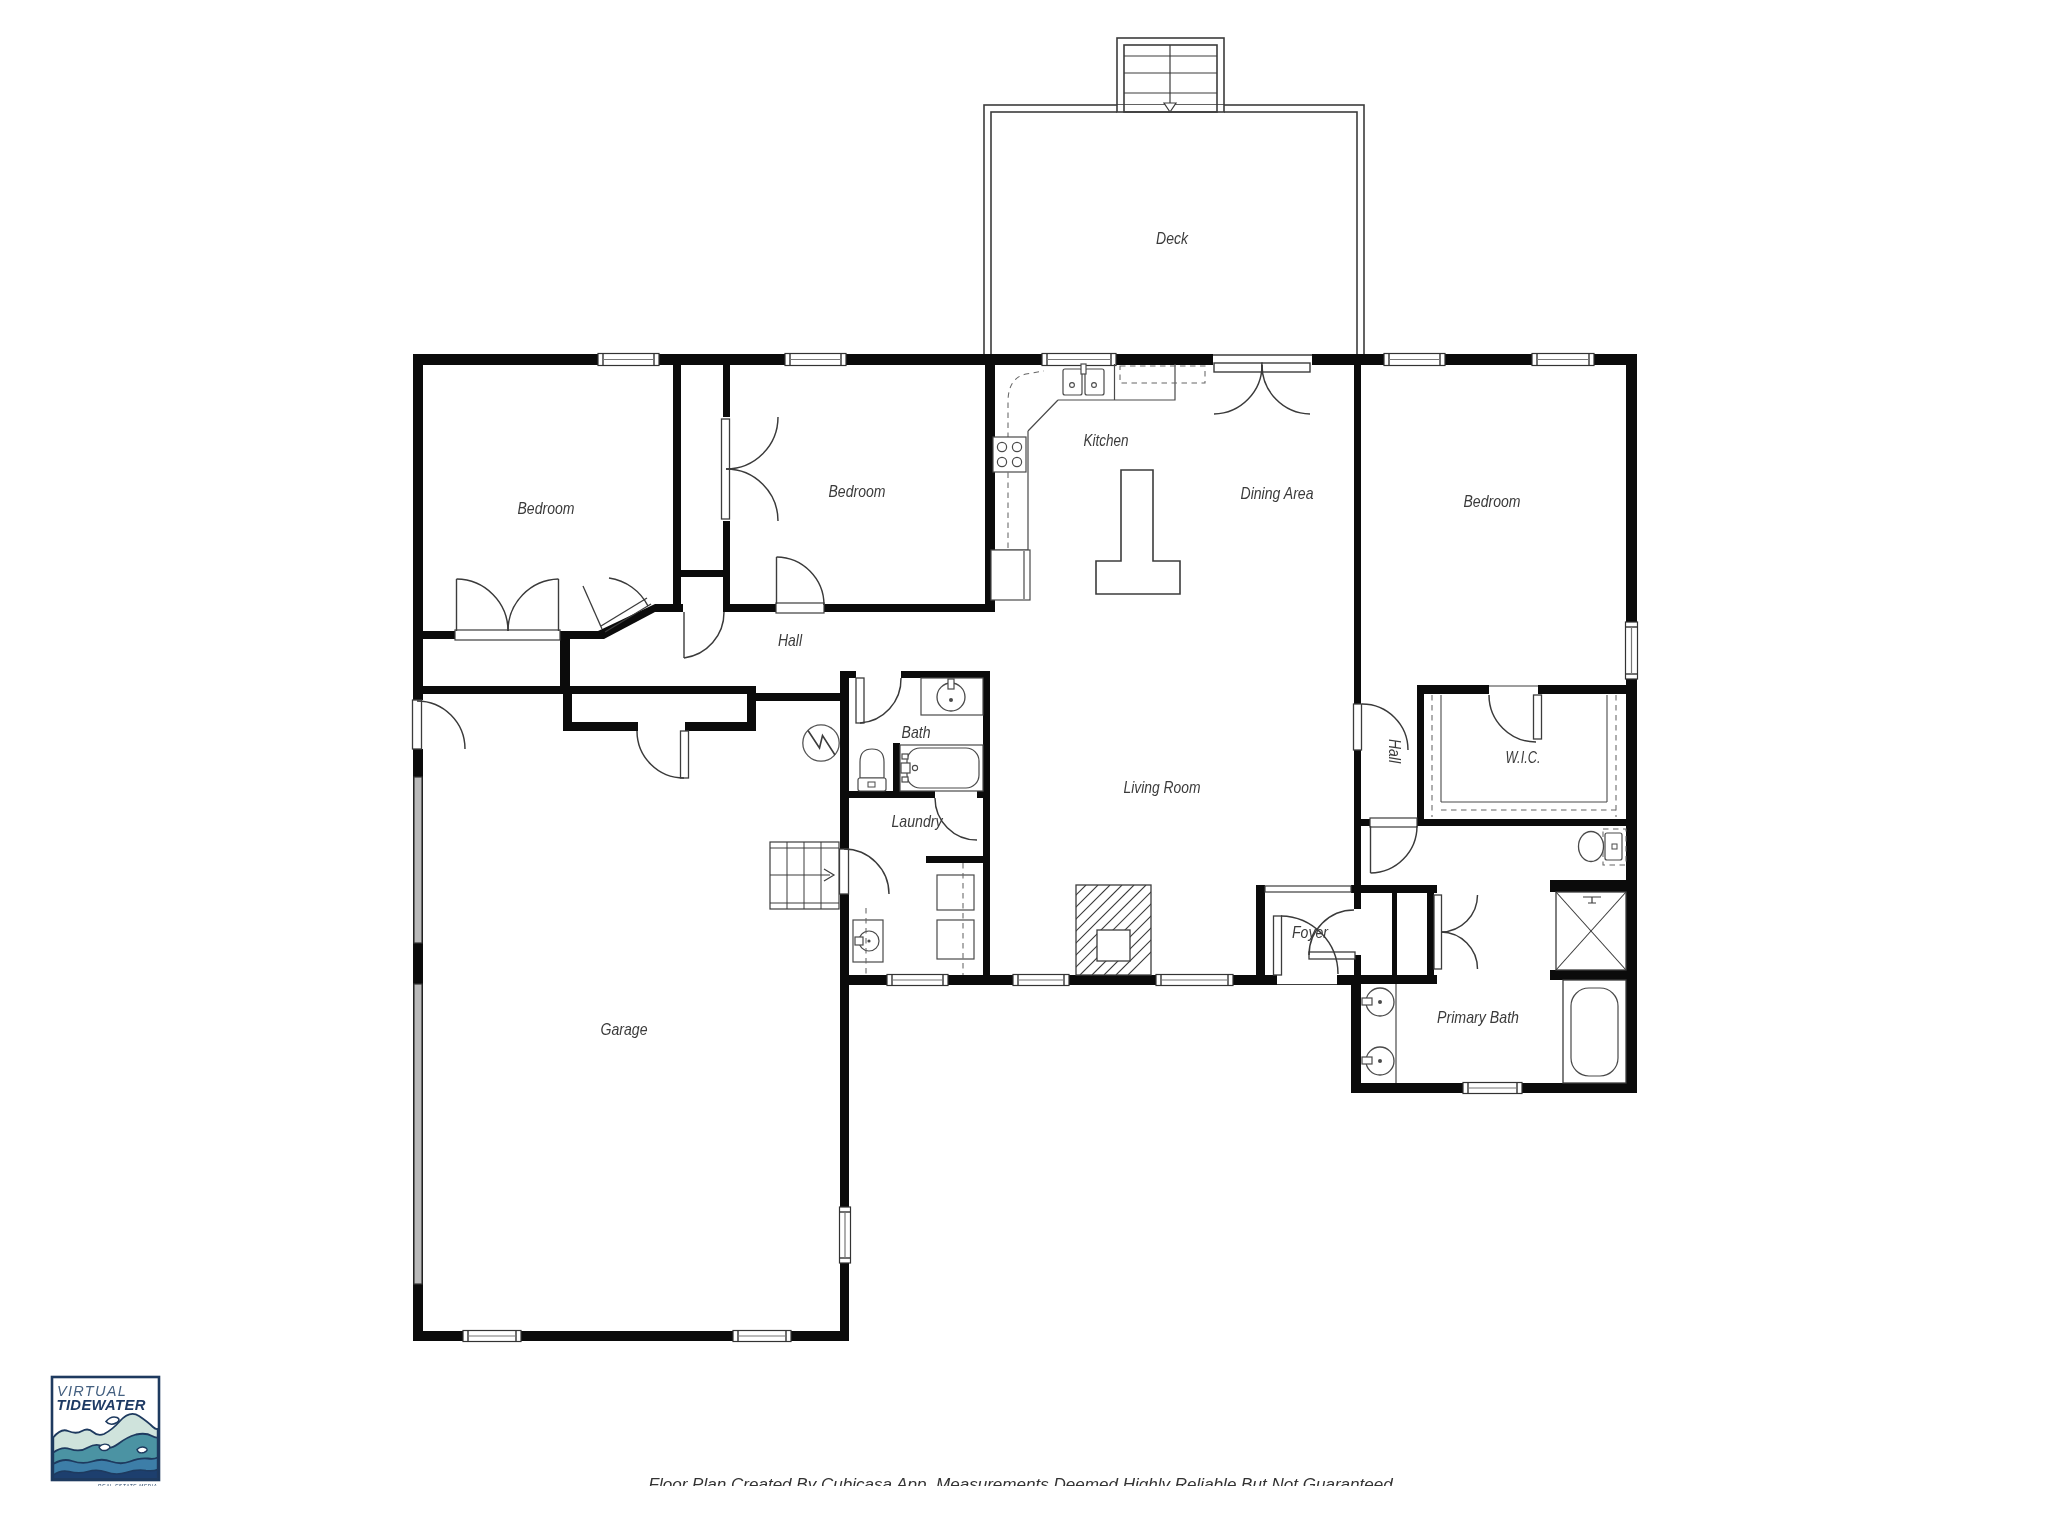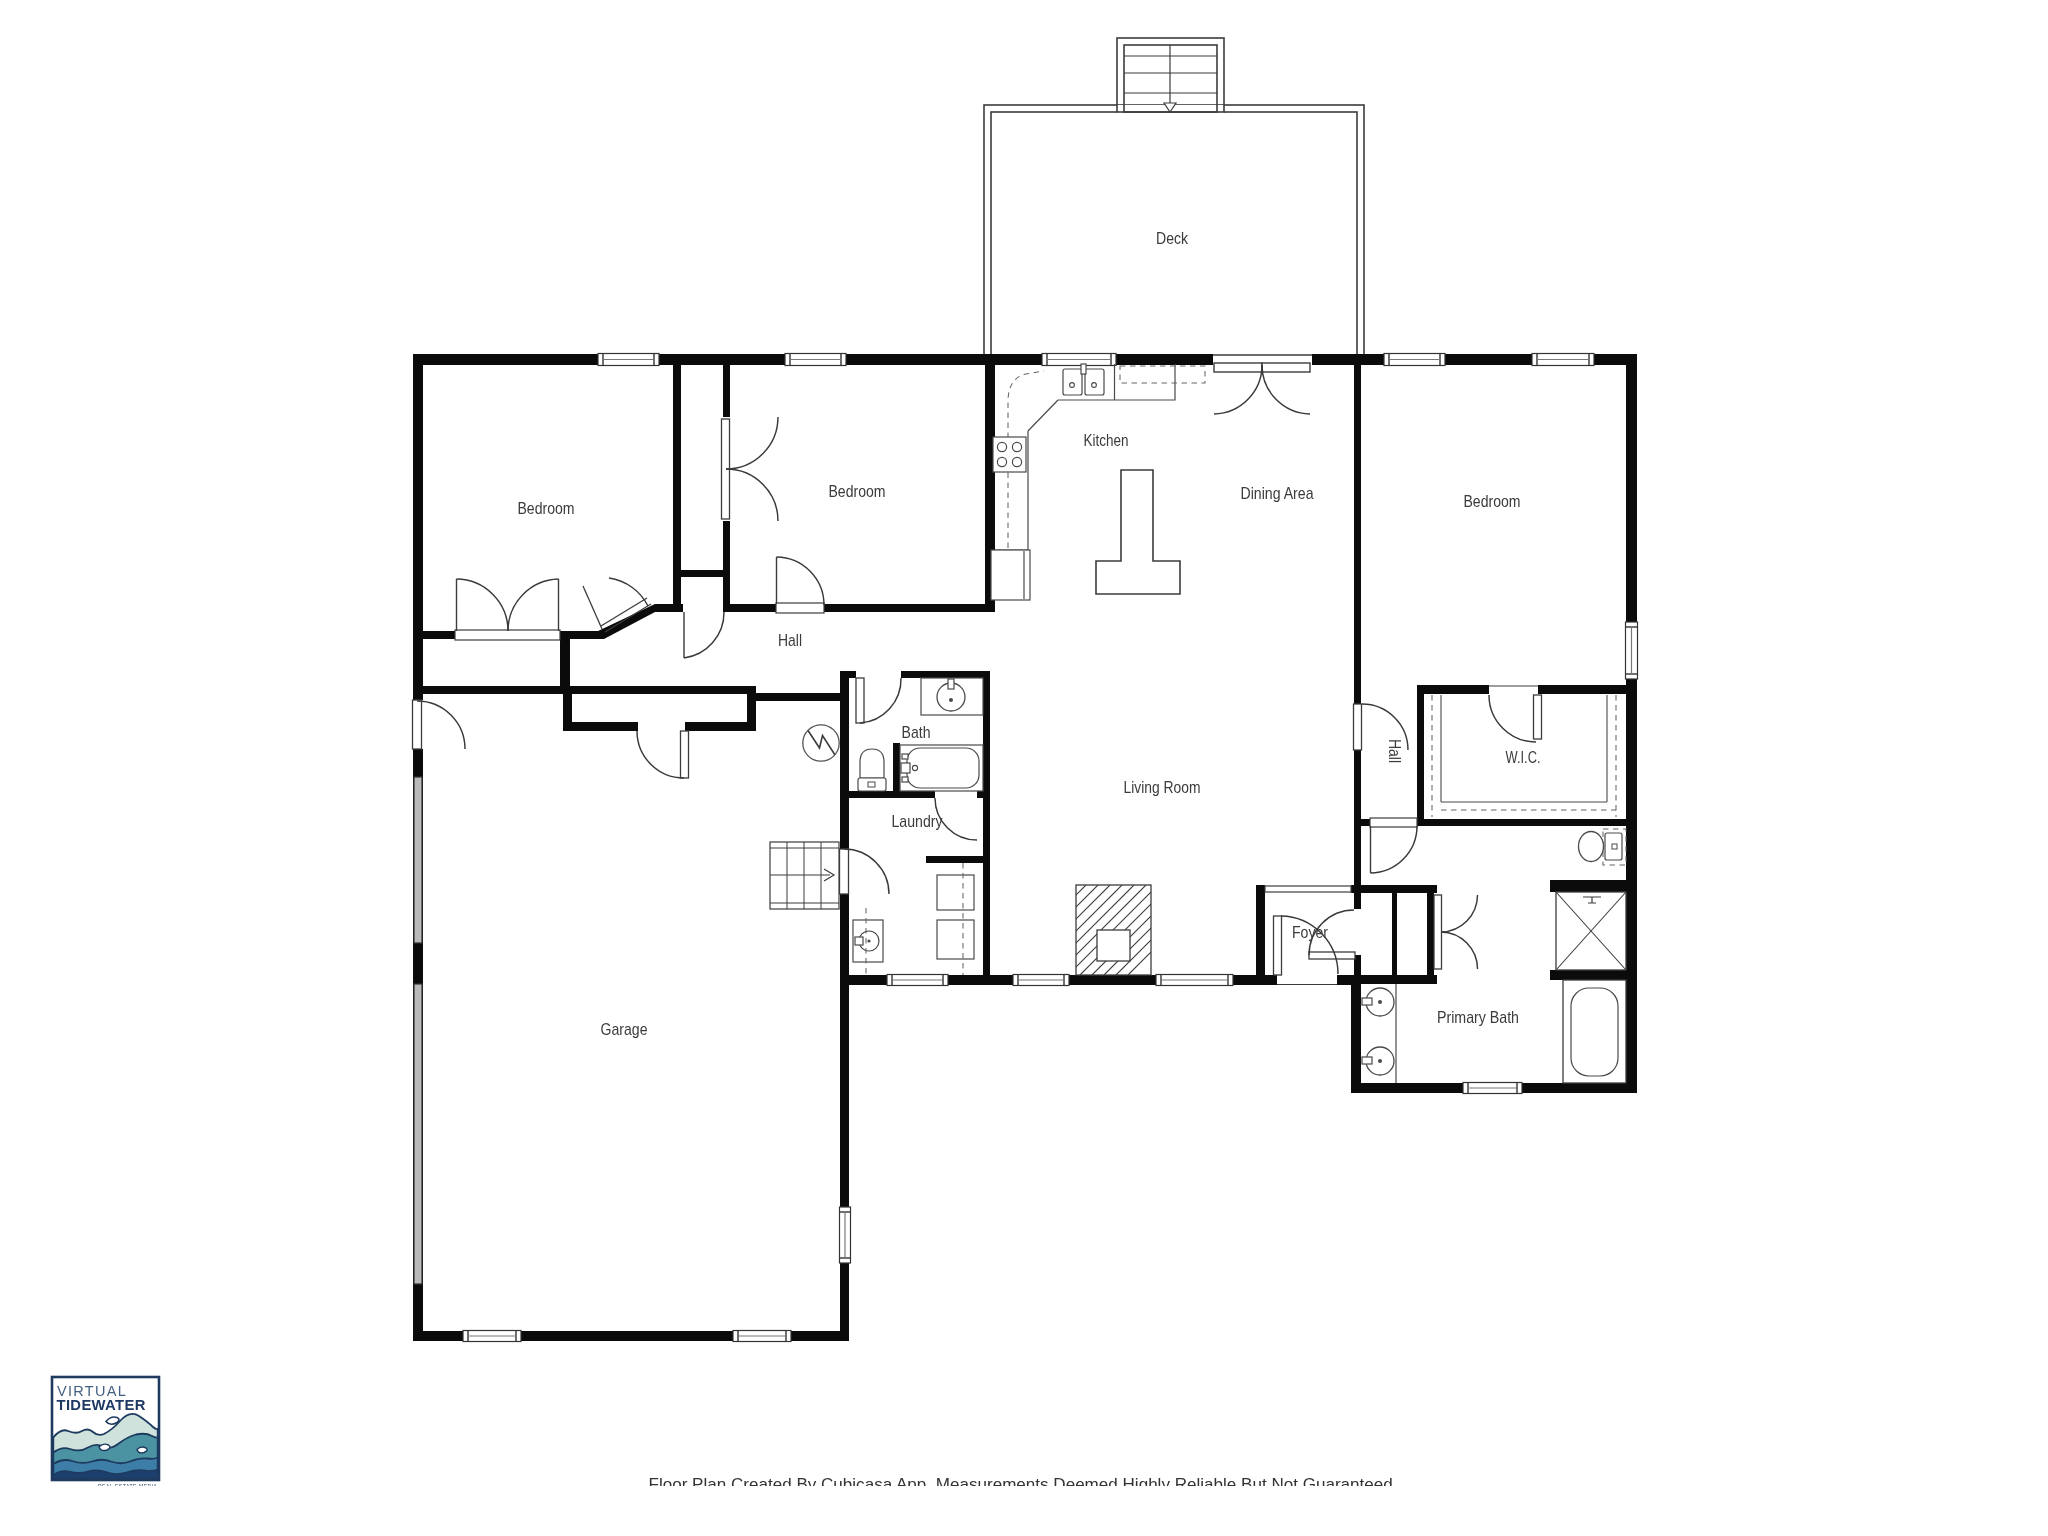--- a/index.html
+++ b/index.html
@@ -1,16 +1,16 @@
 <!DOCTYPE html>
 <html><head>
 <meta charset="utf-8">
 <style>
 html,body{margin:0;padding:0;background:#fff;}
-.page{position:relative;width:2048px;height:1486px;background:#fff;font-family:"Liberation Sans",sans-serif;}
+.page{position:relative;width:2048px;height:1486px;background:#fff;font-family:"Liberation Sans",sans-serif;font-style:italic;}
 text{font-family:"Liberation Sans",sans-serif;fill:#3b3b3b;font-size:17px;}
 .w{fill:#0b0b0b;}
 .thin{fill:none;stroke:#3c3c3c;stroke-width:1.6;}
 .thin1{fill:none;stroke:#4a4a4a;stroke-width:1.2;}
 .fx1{fill:#fff;stroke:#4a4a4a;stroke-width:1.2;}
 .arc{fill:none;stroke:#3a3a3a;stroke-width:1.45;}
 .dash{fill:none;stroke:#666;stroke-width:1.05;stroke-dasharray:5.5 4.5;}
 .glz{fill:#b9b9b9;stroke:#333;stroke-width:1.2;}
 </style>
 </head>

